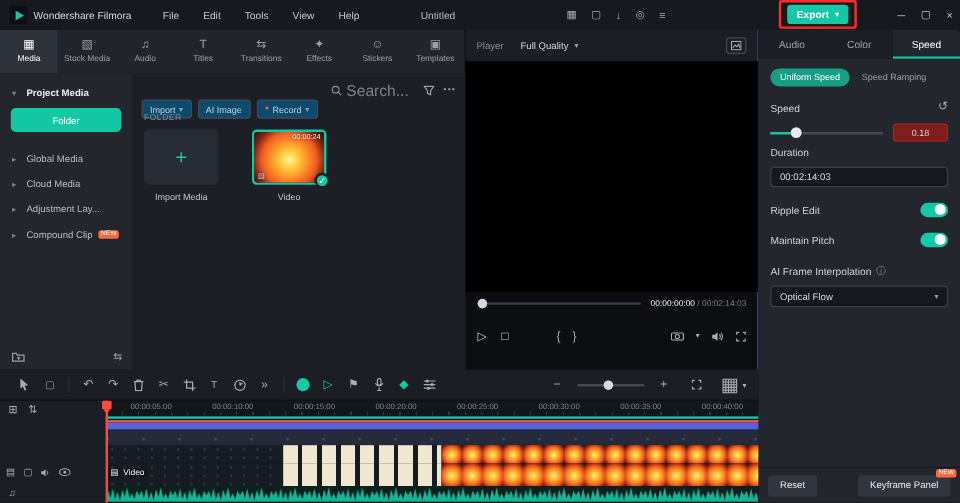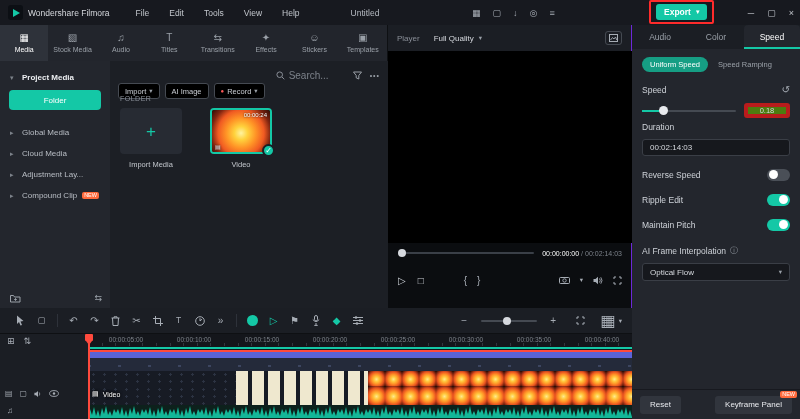--- a/index.html
+++ b/index.html
@@ -44,25 +44,25 @@
   .folder-pill{margin:2px 9px 4px 9px;height:20px;border-radius:4px;background:#14c8a6;
     color:#ffffff;display:flex;align-items:center;justify-content:center;font-size:8px;}
   .side-gap{height:8px;}
   .badge{background:#ff6a3c;color:#fff;font-size:5.5px;padding:1px 2px;border-radius:2px;line-height:1;}
   .side-bottom{position:absolute;left:10px;right:8px;bottom:5px;display:flex;
     justify-content:space-between;align-items:center;color:#9aa0a8;font-size:9px;}
 
   .media-content{position:absolute;left:110px;top:36px;width:278px;height:247px;background:#1c1f25;}
   .mc-toolbar{height:28px;display:flex;align-items:center;gap:5px;padding:0 8px;}
   .btn-pill{height:16px;border:1px solid #454a52;border-radius:3px;display:flex;align-items:center;
-    gap:3px;padding:0 6px;font-size:7.5px;color:#c9cdd3;background:#000000;white-space:nowrap;margin-top:32px;}
+    gap:3px;padding:0 6px;font-size:7.5px;color:#c9cdd3;background:#0c4a6e;white-space:nowrap;margin-top:32px;}
   .btn-pill .dd{font-size:6.5px;color:#9aa0a8;}
   .record-dot{color:#ff5a5a;font-size:6px;line-height:1;}
   .search{display:flex;align-items:center;gap:4px;margin-left:6px;flex:1;}
-  .search-input{background:transparent;border:none;outline:none;width:56px;font-size:10px;
+  .search-input{background:transparent;border:none;outline:none;width:56px;font-size:13px;
     color:#c9cdd3;font-family:inherit;}
   .search-input::placeholder{color:#7c828a;}
   .mc-right{display:flex;align-items:center;gap:8px;color:#9aa0a8;}
   .dots{font-size:7px;letter-spacing:1px;}
   .section-title{padding:6px 10px 4px 10px;font-size:7px;color:#8a8f98;letter-spacing:.5px;}
   .tiles{display:flex;gap:28px;padding:2px 10px;}
   .tile{width:62px;}
   .tile-box{width:62px;height:46px;border-radius:4px;position:relative;}
   .import-box{background:#272b33;display:flex;align-items:center;justify-content:center;}
   .import-plus{color:#14c8a6;font-size:17px;line-height:1;}
@@ -108,21 +108,21 @@
   .subtab.active{background:#169e84;color:#fff;padding:3px 8px;border-radius:9px;}
   .sec{padding:0 10px;}
   .row{display:flex;align-items:center;justify-content:space-between;}
   .lbl{font-size:8.5px;color:#cfd3d9;}
   .speed-head{margin-top:8px;}
   .reset-ico{color:#a7adb5;font-size:10px;}
   .slider-row{margin-top:8px;display:flex;align-items:center;gap:8px;}
   .slider-track{flex:1;height:2px;background:#454a52;border-radius:1px;position:relative;}
   .slider-fill{position:absolute;left:0;top:0;height:2px;width:18%;background:#14c8a6;}
   .slider-thumb{position:absolute;left:18%;top:-3.5px;width:9px;height:9px;border-radius:50%;background:#e8eaee;}
-  .val-box{width:46px;height:15px;background:#4d7c0f;border:4px solid #b91c1c;border-radius:3px;
+  .val-box{width:46px;height:15px;background:#7f1d1d;border:1px solid #b91c1c;border-radius:3px;
     font-size:7.5px;color:#d6d9de;display:flex;align-items:center;justify-content:center;}
   .dur-head{margin-top:4px;}
   .input-box{margin-top:7px;height:17px;background:#16181d;border:1px solid #3a3e46;border-radius:3px;
     font-size:8px;color:#d6d9de;display:flex;align-items:center;padding:0 7px;}
   .toggle-row{height:25px;}
   .toggles{margin-top:6px;}
   .toggle{width:23px;height:12px;border-radius:6px;position:relative;flex:0 0 auto;}
   .toggle.off{background:#4a4f57;}
   .toggle.on{background:#14c8a6;}
   .toggle::after{content:"";position:absolute;top:1.5px;width:9px;height:9px;border-radius:50%;background:#fff;}
@@ -426,24 +426,20 @@
 
     <div class="sec row dur-head">
       <span class="lbl">Duration</span>
     </div>
     <div class="sec">
       <div class="input-box">00:02:14:03</div>
     </div>
 
     <div class="toggles">
       <div class="sec row toggle-row">
-        <span class="lbl">Reverse Speed</span>
-        <span class="toggle off"></span>
-      </div>
-      <div class="sec row toggle-row">
         <span class="lbl">Ripple Edit</span>
         <span class="toggle on"></span>
       </div>
       <div class="sec row toggle-row">
         <span class="lbl">Maintain Pitch</span>
         <span class="toggle on"></span>
       </div>
     </div>
 
     <div class="sec ai-head">

